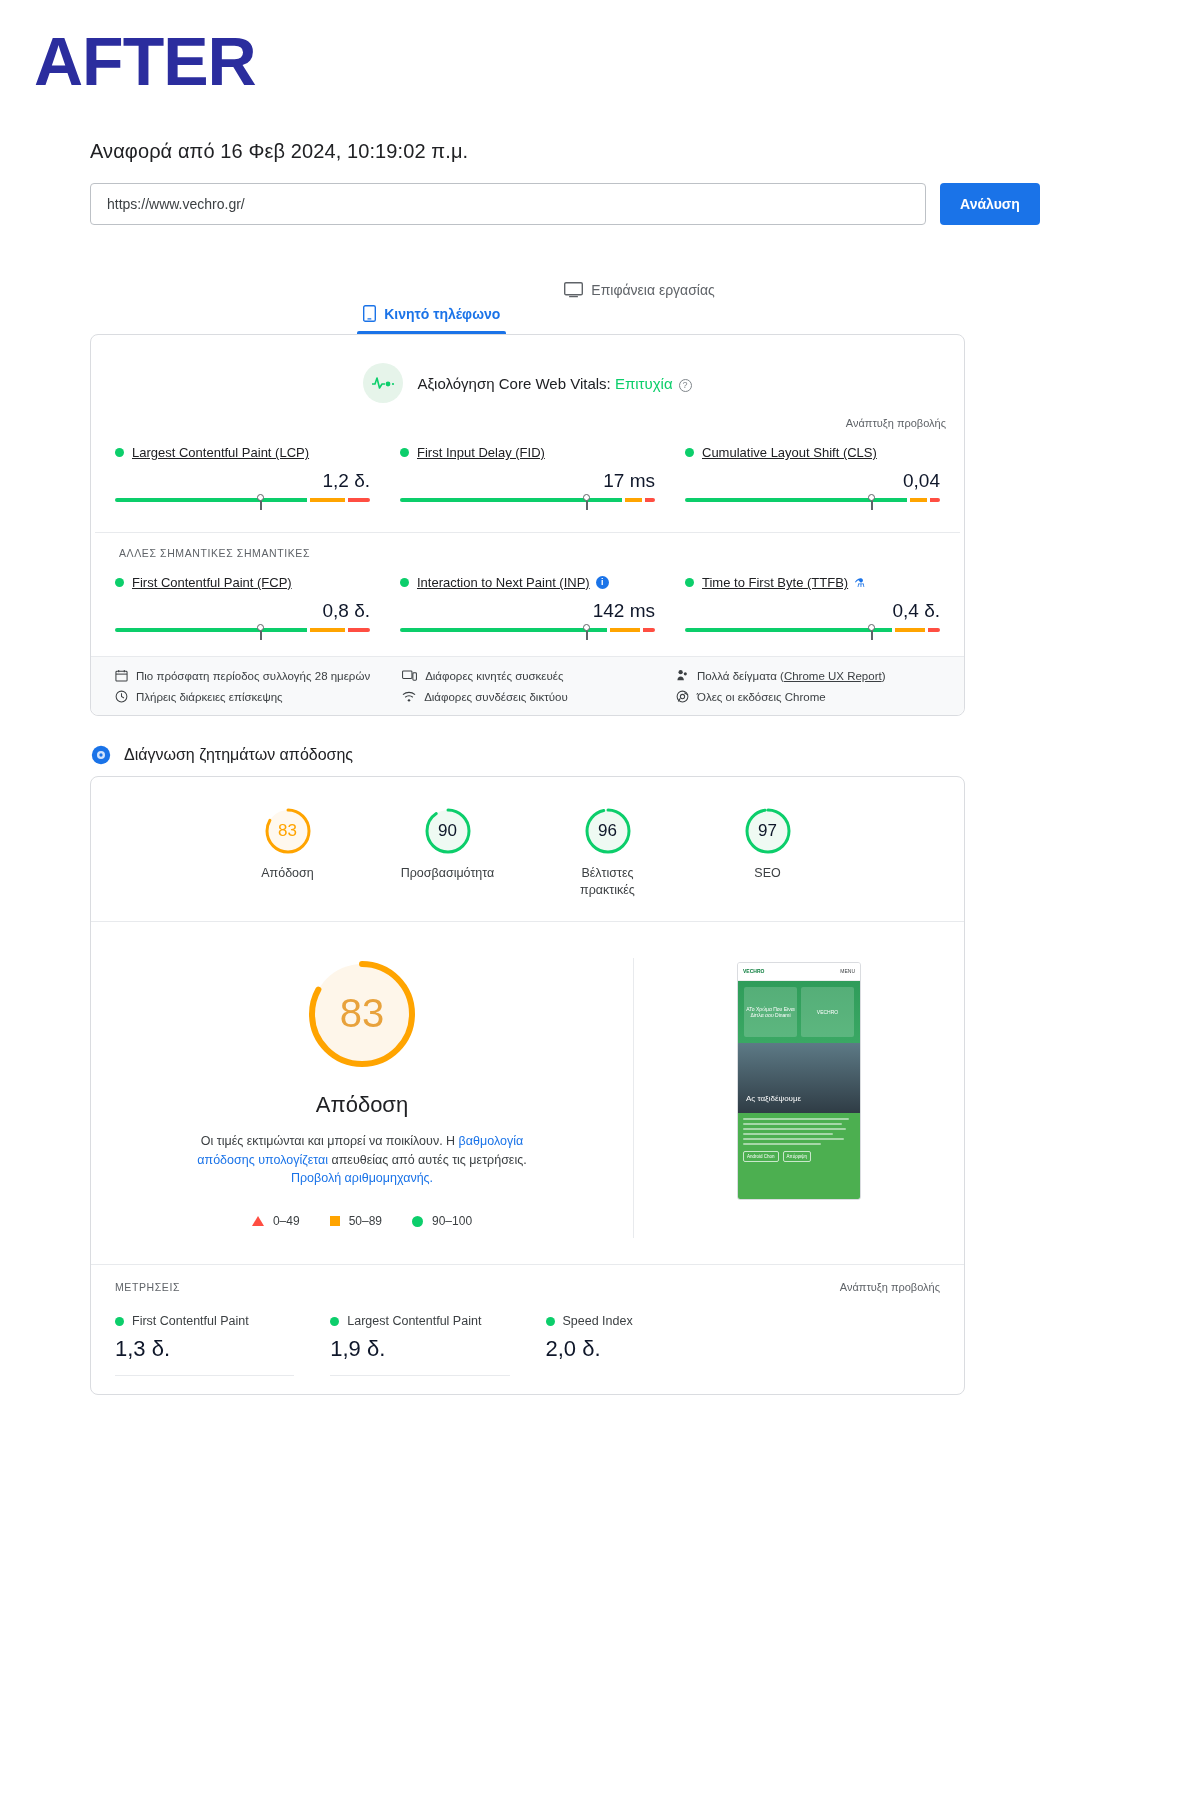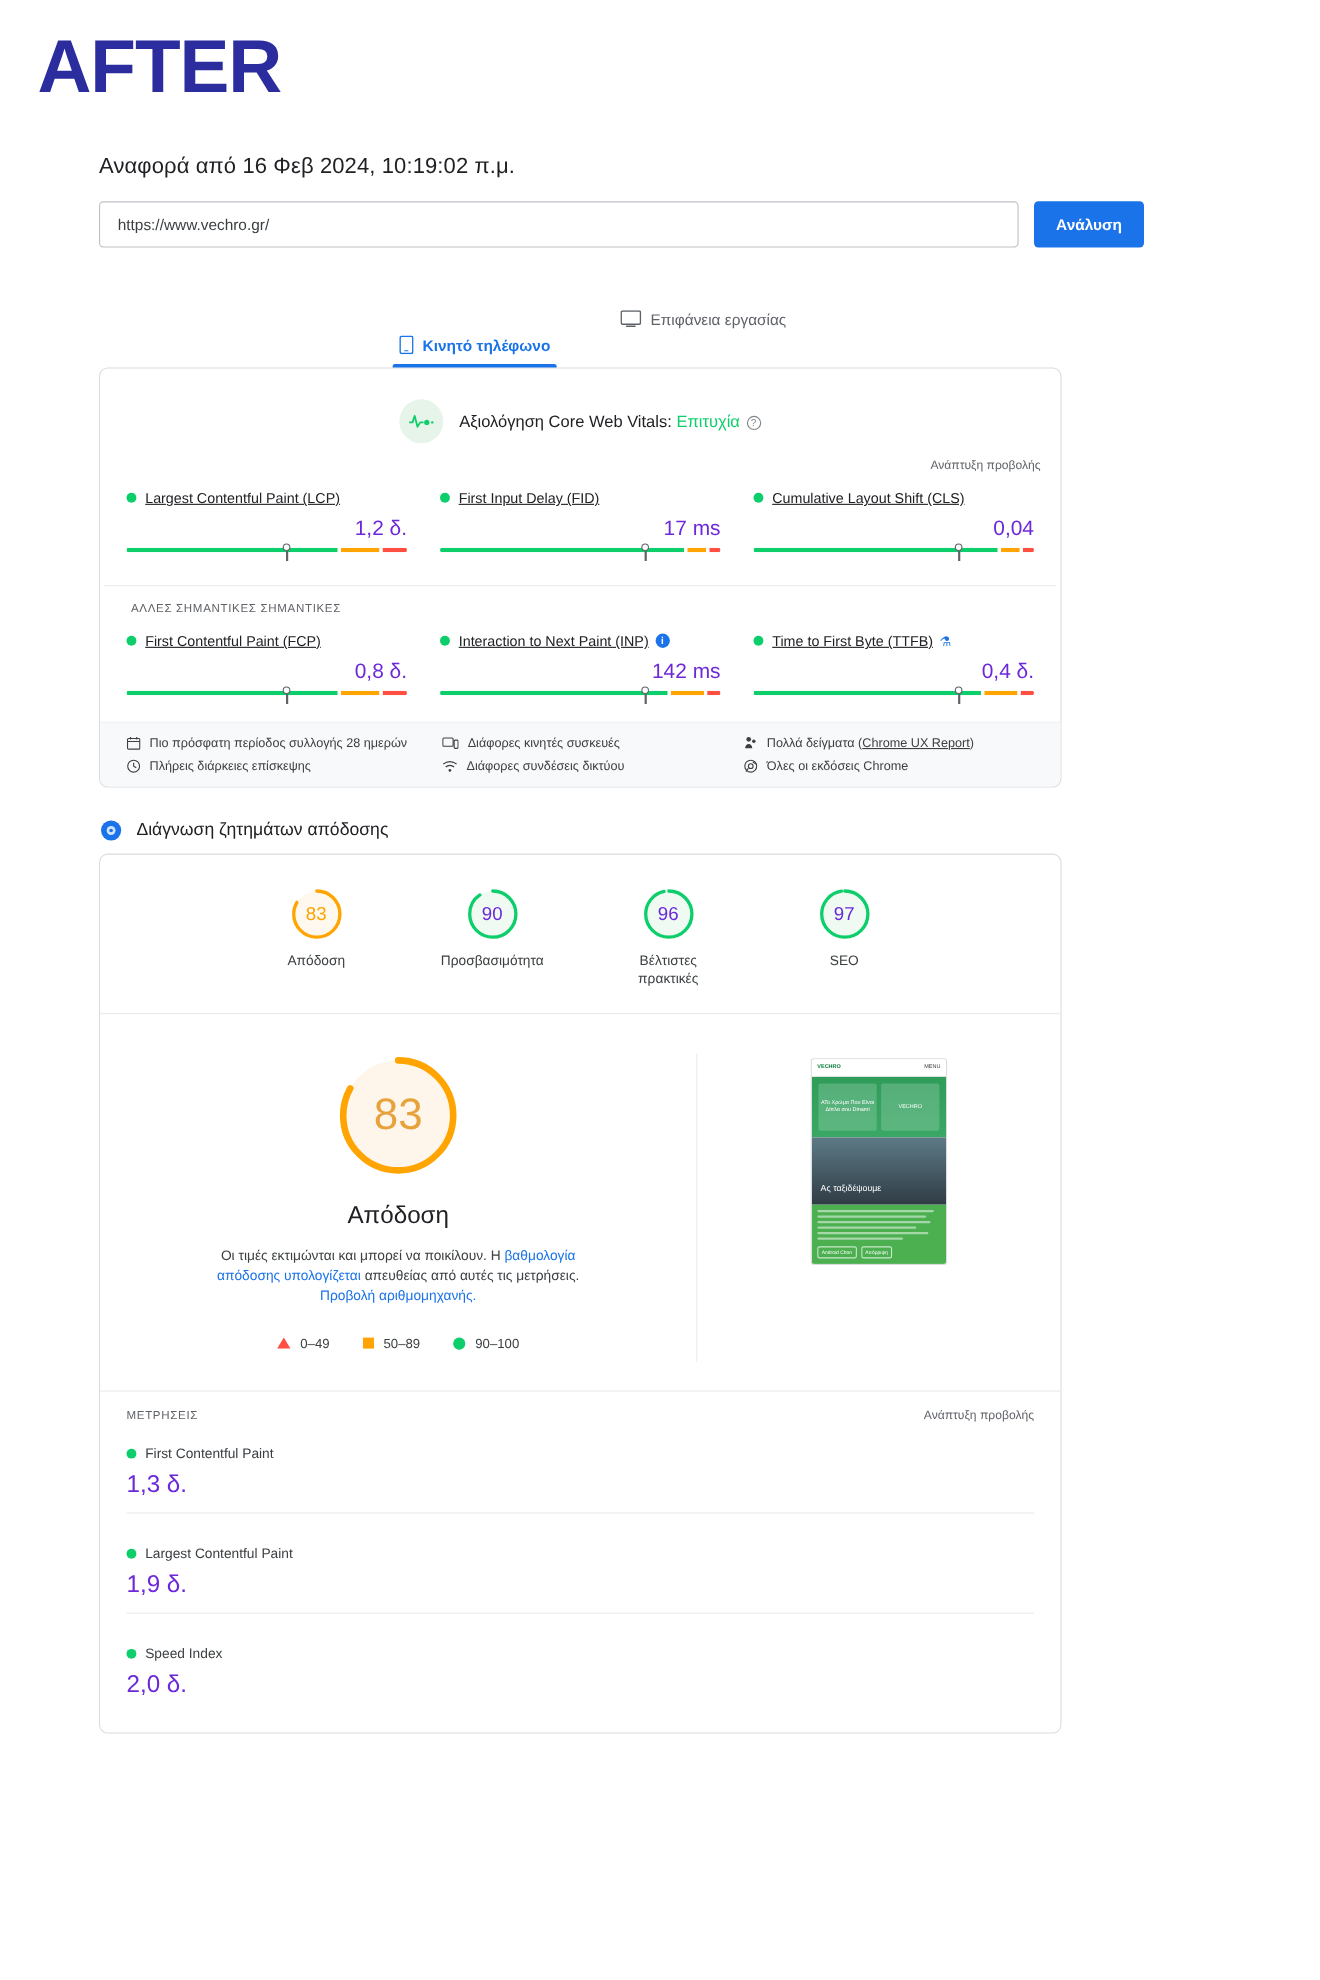--- a/index.html
+++ b/index.html
@@ -106,45 +106,45 @@
                    font-size: 40px; color: #e8a23c; }
   .perf-title { font-size: 22px; margin: 22px 0 14px; color: #202124; }
   .perf-desc { font-size: 12.5px; color: #3c4043; line-height: 1.5; max-width: 360px; margin: 0 auto; }
   .perf-desc a { color: #1a73e8; text-decoration: none; }
   .legend { display: flex; justify-content: center; gap: 30px; margin-top: 26px; font-size: 12px; color: #3c4043; }
   .legend-item { display: flex; align-items: center; gap: 9px; }
   .tri { width:0;height:0;border-left:6px solid transparent;border-right:6px solid transparent;border-bottom:10px solid #ff4e42;}
   .sq { width: 10px; height: 10px; background: #ffa400; }
   .cir { width: 11px; height: 11px; border-radius: 50%; background: #0cce6b; }
   .perf-right { width: 330px; display: flex; align-items: flex-start; justify-content: center; padding-top: 4px;}
-  .phone { width: 124px; height: 188px; border: 1px solid #dadce0; border-radius: 3px; overflow: hidden;
+  .phone { width: 124px; height: 238px; border: 1px solid #dadce0; border-radius: 3px; overflow: hidden;
            background: #fff; display: flex; flex-direction: column;}
   .ph-top { height: 18px; background: #fff; display: flex; align-items: center; padding: 0 5px; gap: 3px;
             border-bottom: 1px solid #eee; font-size: 5px; color: #3c4043;}
   .ph-logo { font-size: 5px; font-weight: bold; color: #0a7d3c; }
   .ph-hero { height: 62px; background: linear-gradient(180deg,#2f9c5a,#3aa864); display: flex; gap: 4px;
              padding: 6px; }
   .ph-tile { flex: 1; background: rgba(255,255,255,.18); border-radius: 2px; color: #fff; font-size: 5px;
              display: flex; align-items: center; justify-content: center; text-align: center; padding: 2px;}
   .ph-img { height: 70px; background: linear-gradient(180deg,#5d7a86,#2f3c45); position: relative; }
   .ph-img span { position: absolute; left: 8px; bottom: 10px; color: #fff; font-size: 8px; }
   .ph-green { flex: 1; background: #4caf50; padding: 5px; }
   .ph-line { height: 2px; background: rgba(255,255,255,.5); margin-bottom: 3px; border-radius: 1px;}
   .ph-btns { display: flex; gap: 4px; margin-top: 6px; }
   .ph-btn { border: 1px solid rgba(255,255,255,.7); border-radius: 2px; font-size: 4.5px; color: #fff;
             padding: 2px 3px; }
   .metrics-head { display: flex; align-items: center; padding: 16px 24px 8px; border-top: 1px solid #e8eaed;
                   margin-top: 26px; }
   .metrics-head .lbl { font-size: 10.5px; color: #5f6368; letter-spacing: .6px; }
   .metrics-head .exp { margin-left: auto; font-size: 11px; color: #5f6368; cursor: pointer;}
-  .mlist { display: grid; grid-template-columns: 1fr; padding: 0 24px 18px; gap: 16px 36px;}
+  .mlist { display: grid; grid-template-columns: 1fr 1fr 1fr 1fr; padding: 0 24px 18px; gap: 16px 36px;}
   .mrow { padding: 13px 0 13px; border-bottom: 1px solid #e8eaed; }
   .mrow-head { display: flex; align-items: center; font-size: 12.5px; color: #3c4043; }
   .mrow-val { font-size: 22px; margin-top: 8px; }
-  .green { color: #6d28d9; } .orange { color: #ffa400; } .red { color: #ff4e42; }
+  .green { color: #0f172a; } .orange { color: #ffa400; } .red { color: #ff4e42; }
 </style>
 </head>
 <body>
 
 <div class="banner">AFTER</div>
 
 <div class="page">
 
   <div class="report-date">Αναφορά από 16 Φεβ 2024, 10:19:02 π.μ.</div>
 

